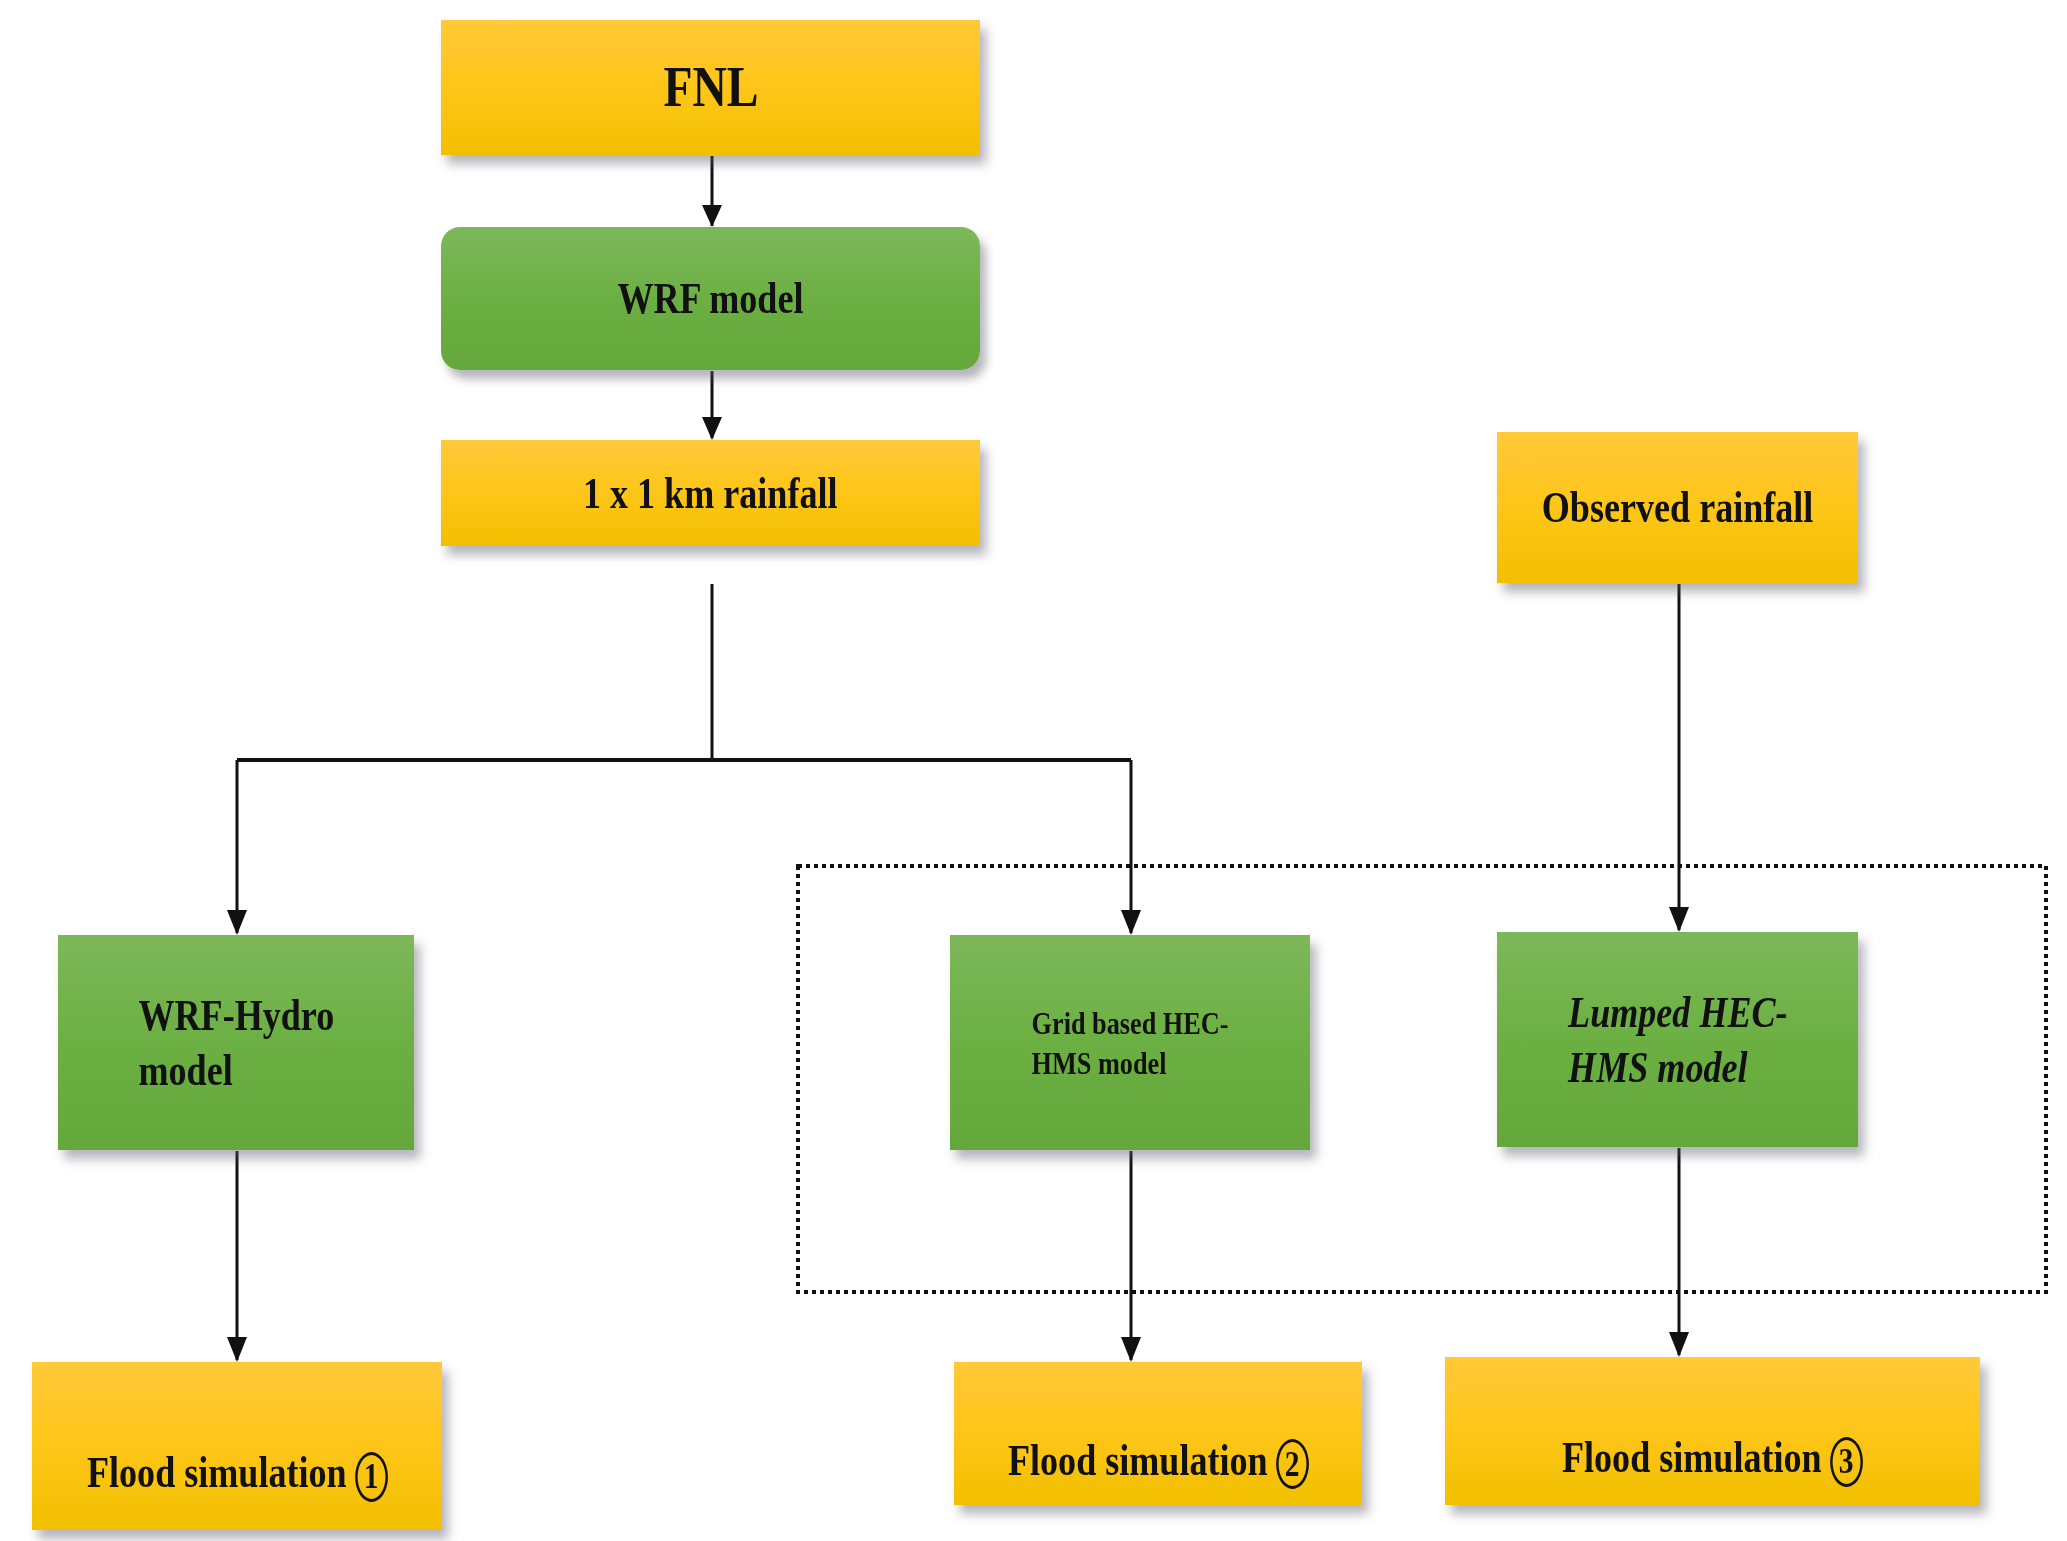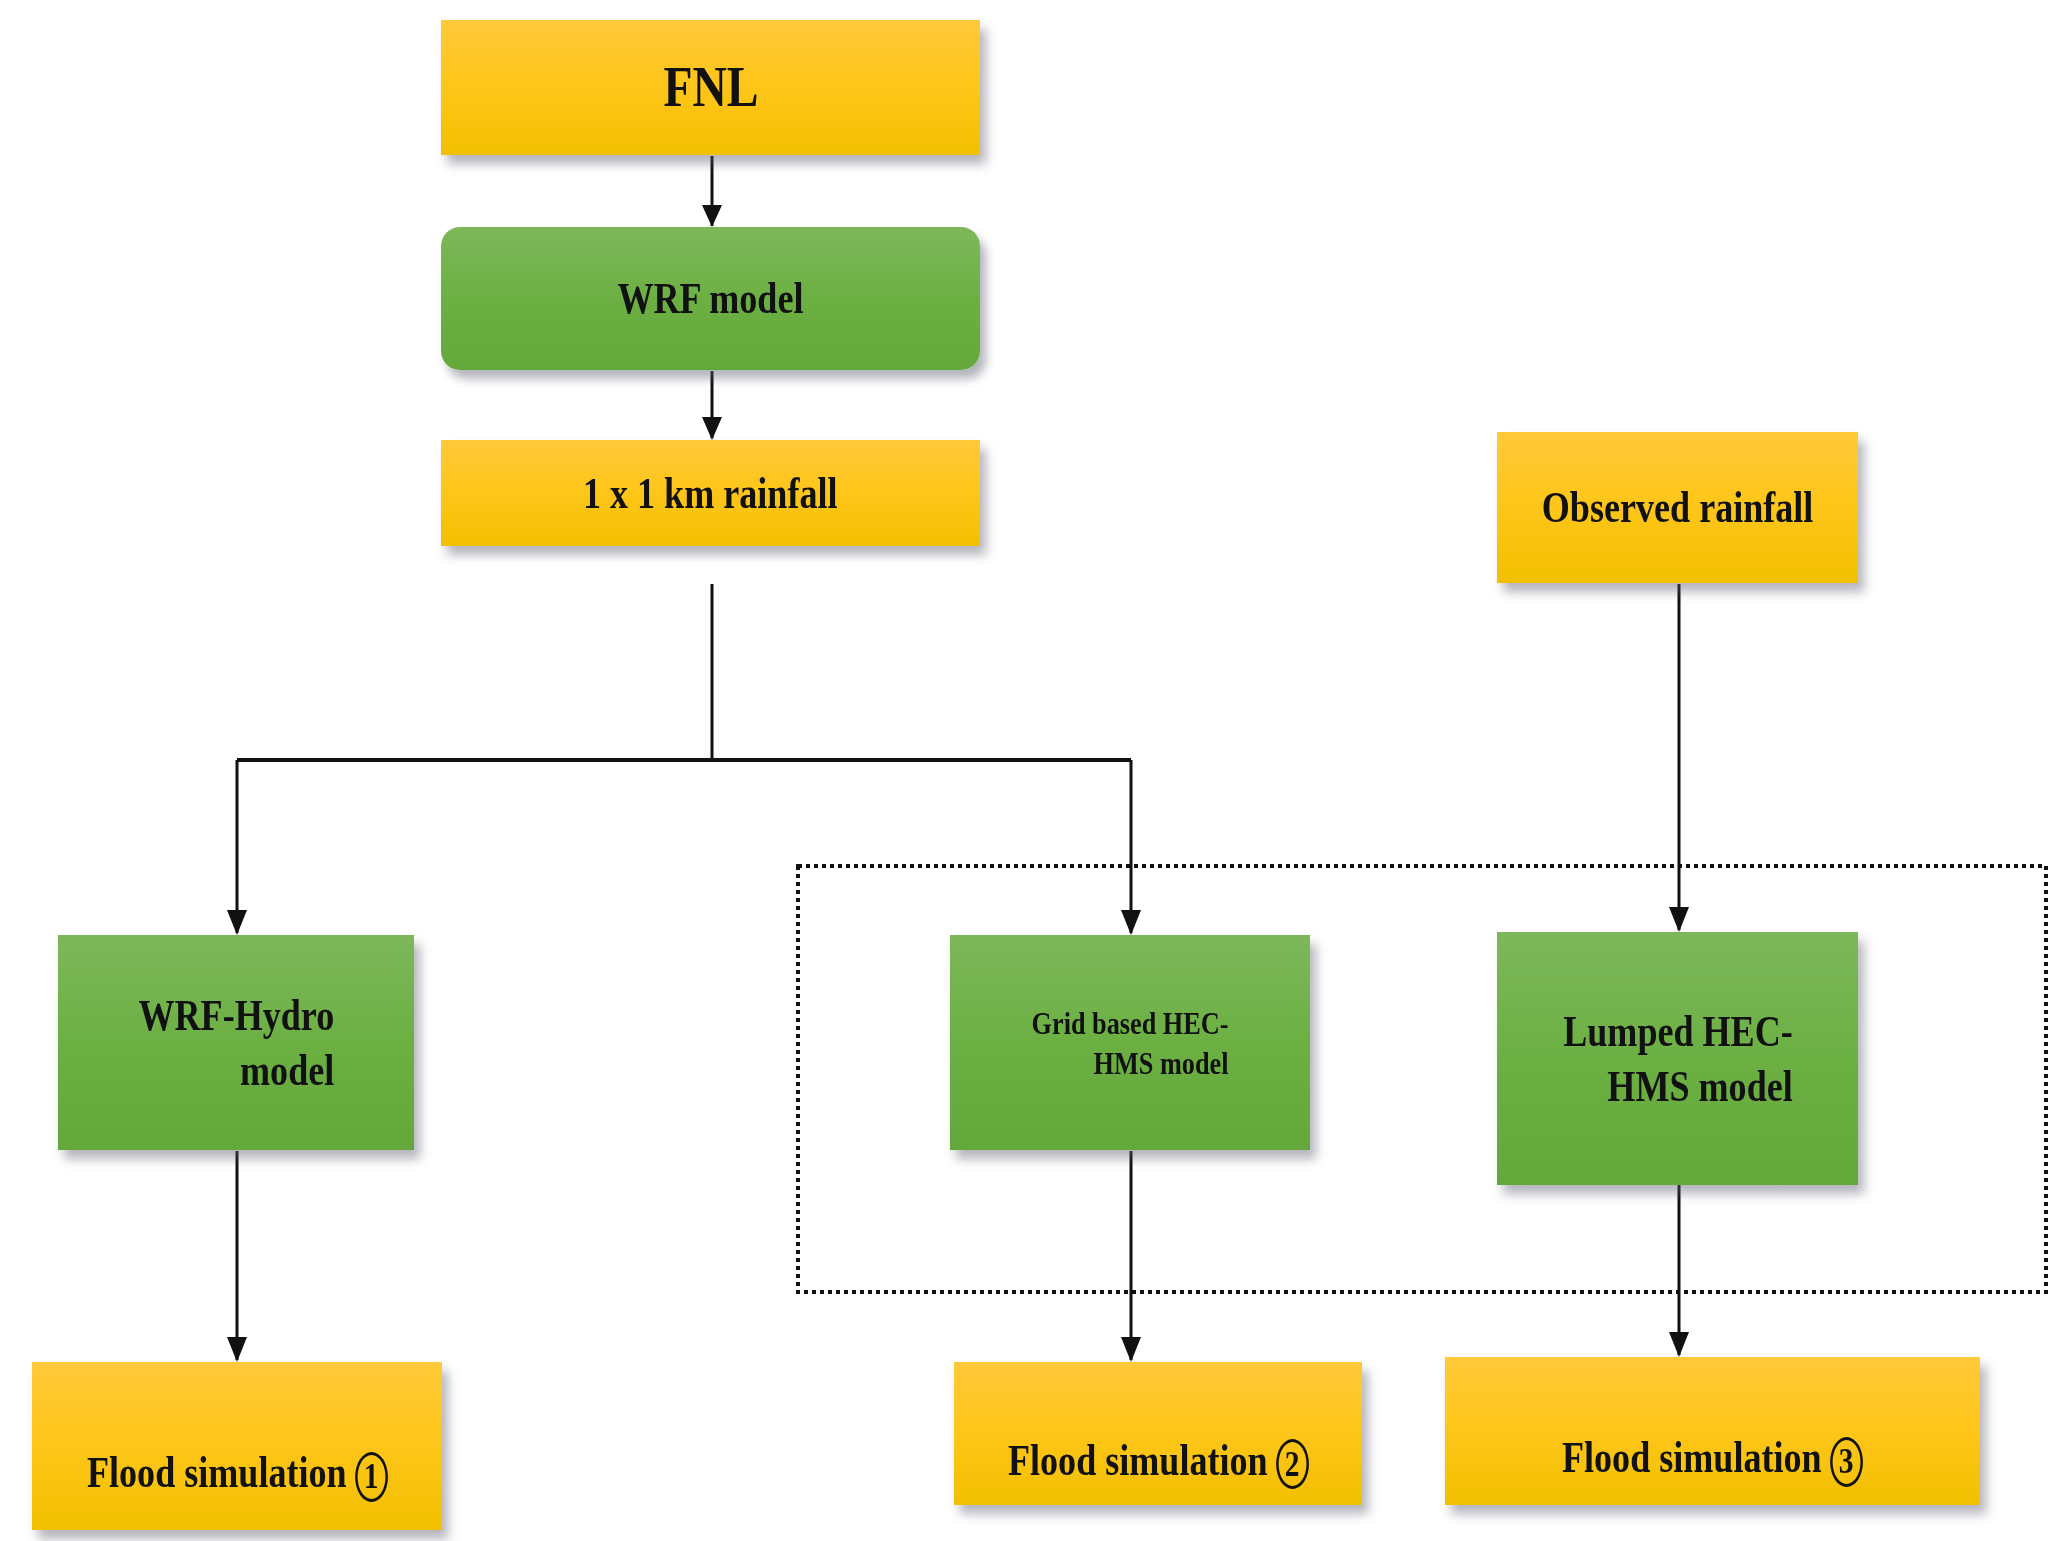--- a/index.html
+++ b/index.html
@@ -1,20 +1,20 @@
 <!DOCTYPE html>
 <html><head>
   <meta charset="utf-8">
   <style>
     html, body { margin: 0; padding: 0; background: #ffffff; }
     body { width: 2067px; height: 1541px; position: relative; overflow: hidden;
            font-family: "Liberation Serif", "DejaVu Serif", serif; }
     #canvas { position: absolute; left: 0; top: 0; width: 2067px; height: 1541px; }
     .box { position: absolute; display: flex; align-items: center; justify-content: center;
-           text-align: right; color: #111; font-weight: bold; box-sizing: border-box;
+           text-align: left; color: #111; font-weight: bold; box-sizing: border-box;
            box-shadow: 6px 9px 10px rgba(90,90,110,0.45); line-height: 1.25; }
     .yellow { background: linear-gradient(180deg, #ffc93a 0%, #ffc61b 45%, #f2c000 100%); }
     .green  { background: linear-gradient(180deg, #7db75a 0%, #6cb043 50%, #64a83c 100%); }
     .lbl { display: inline-block; transform: scaleX(0.82); white-space: pre-line; }
     .circ { display: inline-flex; align-items: center; justify-content: center;
             width: 40px; height: 50px; border: 3px solid #111; border-radius: 50%;
             font-size: 36px; margin-left: 10px; vertical-align: middle; box-sizing: border-box; }
     svg { position: absolute; left: 0; top: 0; }
   </style>
 </head>
@@ -74,21 +74,21 @@
 
   <div class="box yellow" style="left:1497px; top:432px; width:361px; height:151px; font-size:44px;">
     <span class="lbl">Observed rainfall</span>
   </div>
 
   <div class="box green" style="left:950px; top:935px; width:360px; height:215px; font-size:32px;">
     <span class="lbl">Grid based HEC-
 HMS model</span>
   </div>
 
-  <div class="box green" style="left:1497px; top:932px; width:361px; height:253px; font-size:44px;">
+  <div class="box green" style="left:1497px; top:932px; width:361px; height:215px; font-size:44px;font-style:italic;">
     <span class="lbl">Lumped HEC-
 HMS model</span>
   </div>
 
   <div class="box yellow" style="left:32px; top:1362px; width:410px; height:168px; font-size:44px;">
     <span class="lbl">
       <span>Flood simulation</span><span class="circ">1</span>
     </span>
   </div>
 

